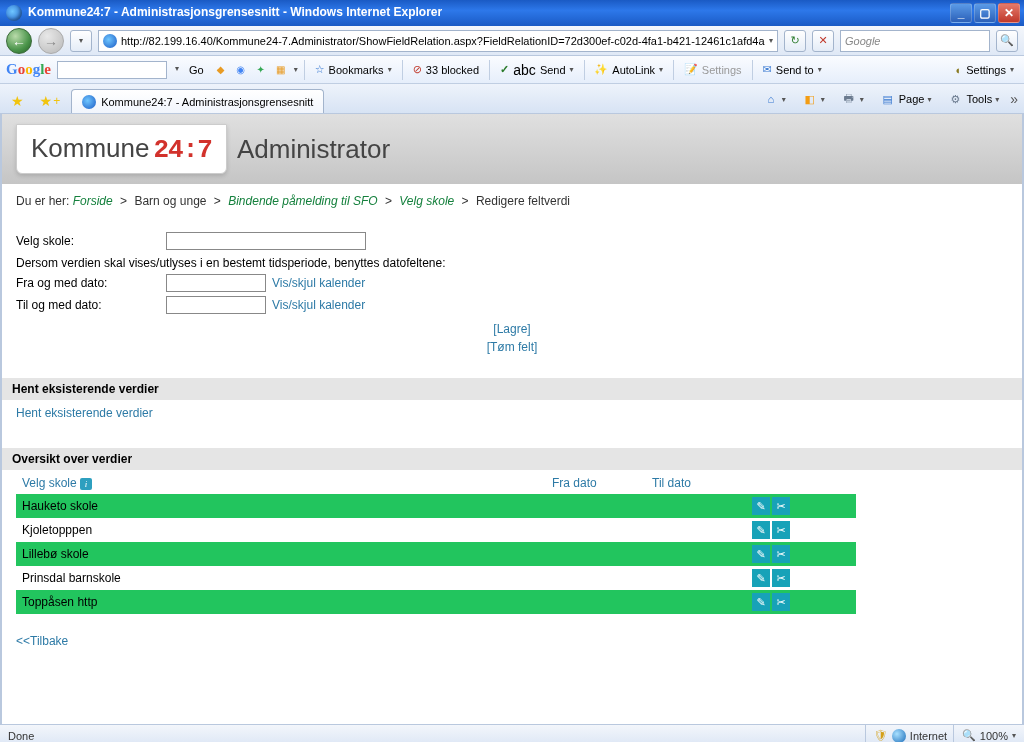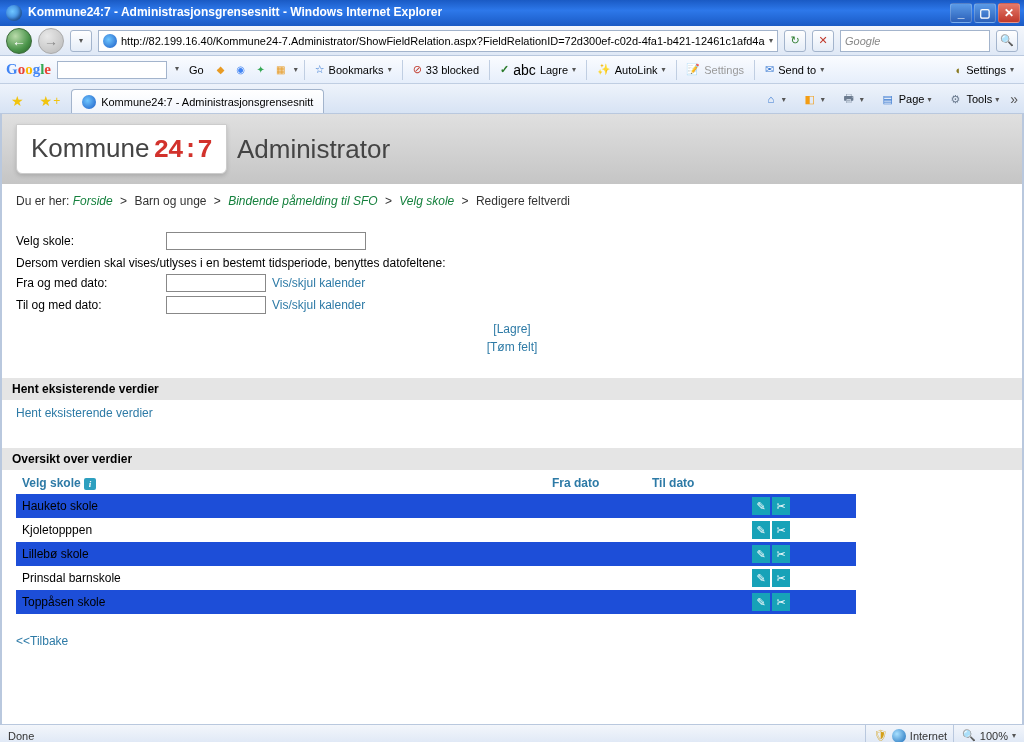--- a/index.html
+++ b/index.html
@@ -171,28 +171,28 @@
     font-size:12px;
   }
   .frow input.wide { width: 200px; }
   .link { color:#2d7aa6; text-decoration:none; cursor:pointer; }
   .note { margin: 6px 0 2px; }
   .btnlinks { text-align:center; margin: 6px 0; }
   .btnlinks .link { display:inline-block; padding: 2px 0; }
   
   .tablewrap { padding: 2px 14px 6px; }
   table.ov { width: 840px; border-collapse:collapse; font-size:12px; }
-  table.ov th { text-align:left; color:#2d7aa6; font-weight:bold; padding: 4px 6px; }
+  table.ov th { text-align:left; color:#2d7aa6; font-weight:normal; padding: 4px 6px; }
   table.ov th .info {
     display:inline-block; width:12px; height:12px; background:#2d9fbf; color:#fff;
     font-size:9px; line-height:12px; text-align:center; border-radius:2px;
     font-family: Georgia, serif; font-style: italic;
   }
   table.ov td { padding: 3px 6px; }
-  table.ov tr.odd td { background:#1d4ed8;margin-top:22px; }
+  table.ov tr.odd td { background:#22c55e;margin-top:22px; }
   table.ov td.actions { text-align:left; }
   .aicon {
     display:inline-block; width:18px; height:18px; background:#17a2b8;
     color:#fff; font-size:11px; line-height:18px; text-align:center;
     margin-right:2px;
   }
   .backlink { padding: 14px; font-size:12px; }
   
   .statusbar {
     height: 22px; background: linear-gradient(#f3f6fb,#dce6f5);
@@ -270,21 +270,21 @@
     </div>
   <div class="sep"></div>
   <div class="tbitem">
       <span style="color:#c0392b">⊘</span>
       <span>33 blocked</span>
     </div>
   <div class="sep"></div>
   <div class="tbitem">
       <span style="color:#2a7a2a;font-weight:bold">✓</span>
       <span style="font-size:14px;vertical-align:sub">abc</span> 
-      <span>Lagre</span> 
+      <span>Send</span> 
       <span class="caret">▾</span>
     </div>
   <div class="sep"></div>
   <div class="tbitem">
       <span style="color:#f1c40f">✨</span>
       <span>AutoLink</span> 
       <span class="caret">▾</span>
     </div>
   <div class="sep"></div>
   <div class="tbitem" style="color:#999">
@@ -424,21 +424,21 @@
             <td></td>
             <td class="actions"><span class="aicon">✎</span><span class="aicon">✂</span></td>
           </tr>
           <tr>
             <td>Prinsdal barnskole</td>
             <td></td>
             <td></td>
             <td class="actions"><span class="aicon">✎</span><span class="aicon">✂</span></td>
           </tr>
           <tr class="odd">
-            <td>Toppåsen skole</td>
+            <td>Toppåsen http</td>
             <td></td>
             <td></td>
             <td class="actions"><span class="aicon">✎</span><span class="aicon">✂</span></td>
           </tr>
         </tbody>
     </table>
   </div>
 
   <div class="backlink">
     <a class="link">&lt;&lt;Tilbake</a>

